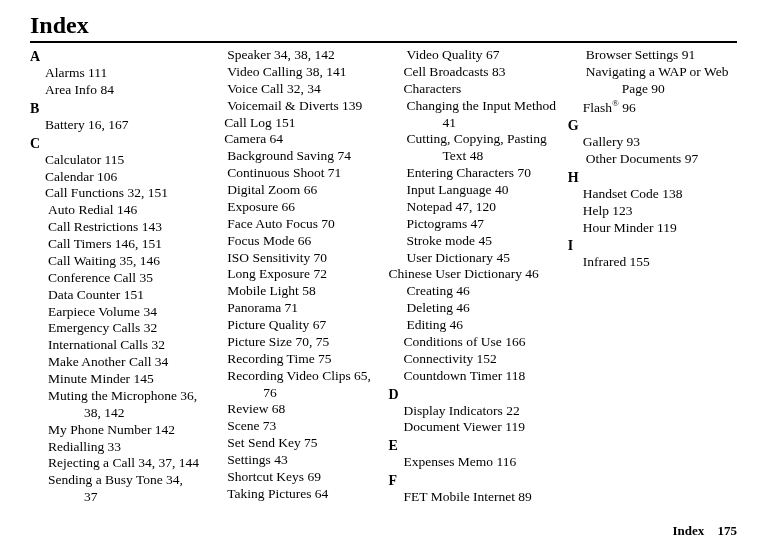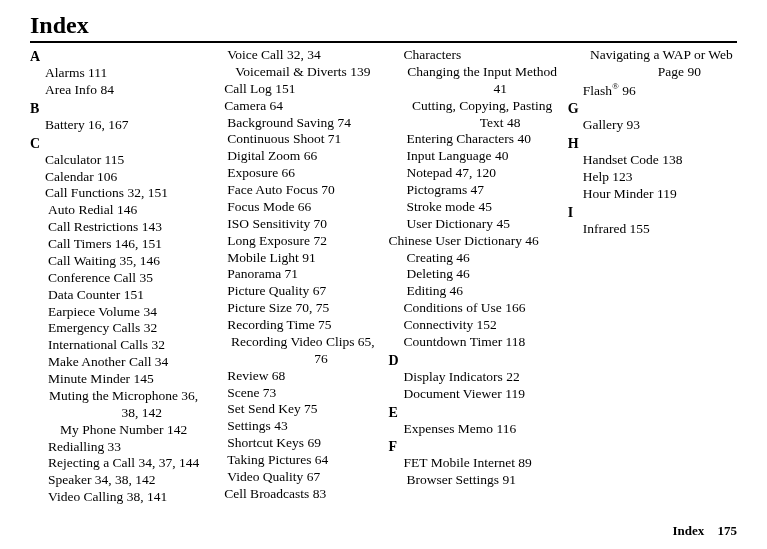--- a/index.html
+++ b/index.html
@@ -27,21 +27,21 @@
     column-fill: auto;
     height: 460px;
   }
   .letter {
     font-size: 14px;
     font-weight: bold;
     margin-top: 2px;
   }
   .e0 { margin-left: 15px; }
   .e1 { margin-left: 18px; text-indent: -0px; }
-  .e1h { margin-left: 54px; text-indent: -36px; text-align: center; }
+  .e1h { margin-left: 54px; text-indent: -36px; }
   .line { line-height: 1.25; }
   .footer {
     position: absolute;
     bottom: 10px;
     right: 30px;
     font-size: 13px;
     font-weight: bold;
     text-align: center;
   }
   .footer .pn { margin-left: 10px; }
@@ -73,52 +73,53 @@
   <div class="line e1">Data Counter 151</div>
   <div class="line e1">Earpiece Volume 34</div>
   <div class="line e1">Emergency Calls 32</div>
   <div class="line e1">International Calls 32</div>
   <div class="line e1">Make Another Call 34</div>
   <div class="line e1">Minute Minder 145</div>
   <div class="line e1h">Muting the Microphone 36, 38, 142</div>
   <div class="line e1h">My Phone Number 142</div>
   <div class="line e1">Redialling 33</div>
   <div class="line e1h">Rejecting a Call 34, 37, 144</div>
+  <div class="line e1h">Sending a Busy Tone 34, 37</div>
   <div class="line e1">Speaker 34, 38, 142</div>
   <div class="line e1">Video Calling 38, 141</div>
   <div class="line e1">Voice Call 32, 34</div>
   <div class="line e1h">Voicemail &amp; Diverts 139</div>
   <div class="line e0">Call Log 151</div>
   <div class="line e0">Camera 64</div>
   <div class="line e1">Background Saving 74</div>
   <div class="line e1">Continuous Shoot 71</div>
   <div class="line e1">Digital Zoom 66</div>
   <div class="line e1">Exposure 66</div>
   <div class="line e1">Face Auto Focus 70</div>
   <div class="line e1">Focus Mode 66</div>
   <div class="line e1">ISO Sensitivity 70</div>
   <div class="line e1">Long Exposure 72</div>
-  <div class="line e1">Mobile Light 91</div>
+  <div class="line e1">Mobile Light 58</div>
   <div class="line e1">Panorama 71</div>
   <div class="line e1">Picture Quality 67</div>
   <div class="line e1">Picture Size 70, 75</div>
   <div class="line e1">Recording Time 75</div>
   <div class="line e1h">Recording Video Clips 65, 76</div>
   <div class="line e1">Review 68</div>
   <div class="line e1">Scene 73</div>
   <div class="line e1">Set Send Key 75</div>
   <div class="line e1">Settings 43</div>
   <div class="line e1">Shortcut Keys 69</div>
   <div class="line e1">Taking Pictures 64</div>
   <div class="line e1">Video Quality 67</div>
   <div class="line e0">Cell Broadcasts 83</div>
   <div class="line e0">Characters</div>
   <div class="line e1h">Changing the Input Method 41</div>
   <div class="line e1h">Cutting, Copying, Pasting Text 48</div>
-  <div class="line e1">Entering Characters 40</div>
+  <div class="line e1">Entering Characters 70</div>
   <div class="line e1">Input Language 40</div>
   <div class="line e1">Notepad 47, 120</div>
   <div class="line e1">Pictograms 47</div>
   <div class="line e1">Stroke mode 45</div>
   <div class="line e1">User Dictionary 45</div>
   <div class="line" style="margin-left:36px; text-indent:-36px;">Chinese User Dictionary 46</div>
   <div class="line e1">Creating 46</div>
   <div class="line e1">Deleting 46</div>
   <div class="line e1">Editing 46</div>
   <div class="line e0">Conditions of Use 166</div>
@@ -133,20 +134,21 @@
   <div class="line e0">Expenses Memo 116</div>
 
   <div class="letter">F</div>
   <div class="line e0">FET Mobile Internet 89</div>
   <div class="line e1">Browser Settings 91</div>
   <div class="line e1h">Navigating a WAP or Web Page 90</div>
   <div class="line e0"><span>Flash</span><sup>®</sup><span> 96</span></div>
 
   <div class="letter">G</div>
   <div class="line e0">Gallery 93</div>
+  <div class="line e1">Other Documents 97</div>
 
   <div class="letter">H</div>
   <div class="line e0">Handset Code 138</div>
   <div class="line e0">Help 123</div>
   <div class="line e0">Hour Minder 119</div>
 
   <div class="letter">I</div>
   <div class="line e0">Infrared 155</div>
 
 </div>

